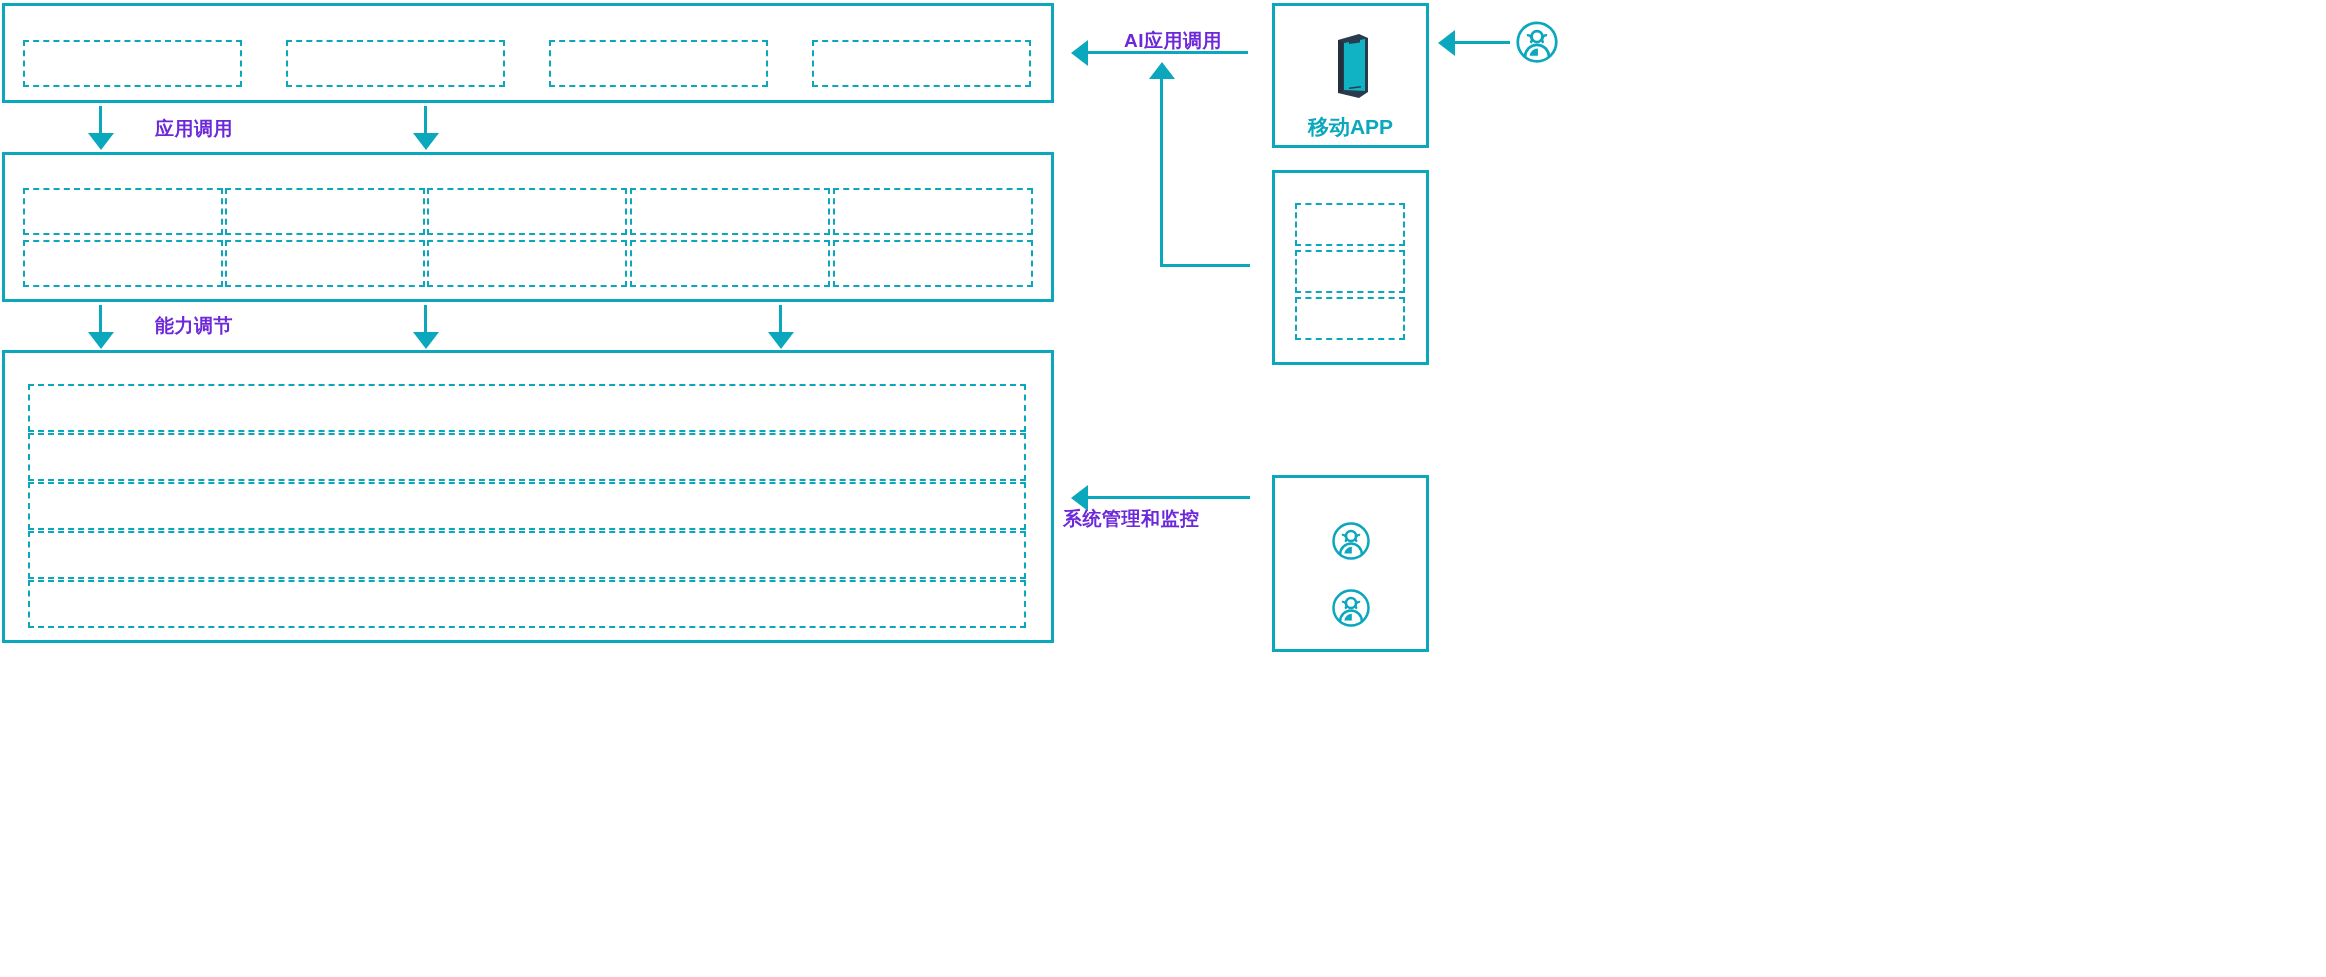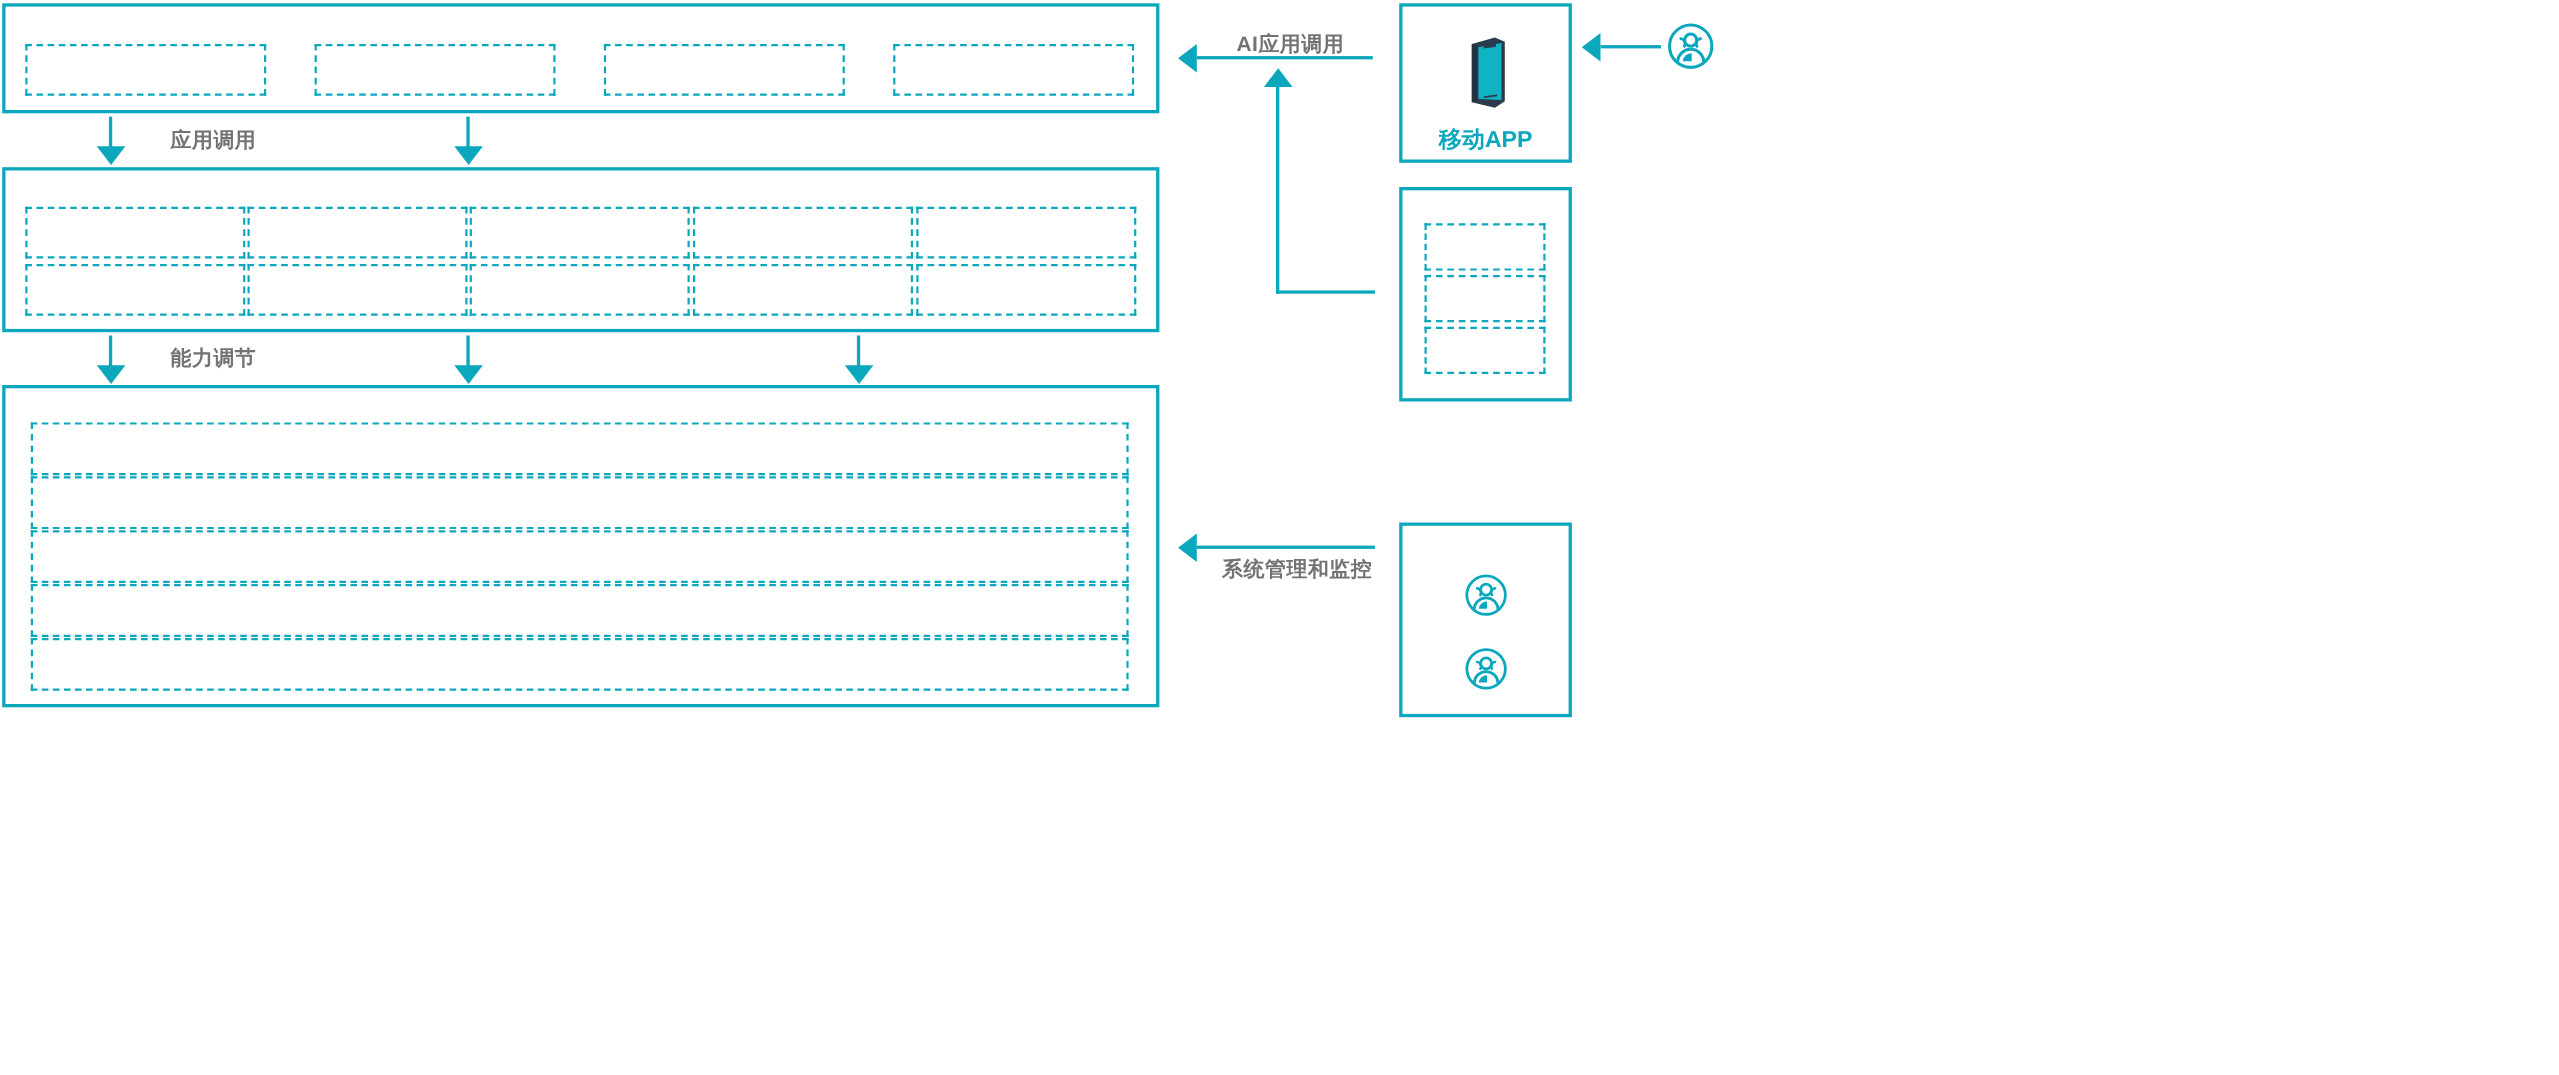--- a/index.html
+++ b/index.html
@@ -23,21 +23,21 @@
     background:#ffffff;
   }
   .slot{
     position:absolute;
     box-sizing:border-box;
     border:2px dashed #0aa7bd;
     background:#ffffff;
   }
   .label{
     position:absolute;
-    color:#737373;
+    color:#6d28d9;
     font-size:19px;
     font-weight:bold;
     letter-spacing:.5px;
     white-space:nowrap;
     line-height:1;
   }
   .line-v{
     position:absolute;
     width:3px;
     background:#0aa7bd;
@@ -172,21 +172,21 @@
   <div class="line-h" style="left:1088px;top:51px;width:160px;"></div>
   <div class="head-left" style="left:1071px;top:40px;"></div>
   <div class="label" style="left:1124px;top:31px;">AI应用调用</div>
 
   <div class="line-v" style="left:1160px;top:79px;height:188px;"></div>
   <div class="head-up" style="left:1149px;top:62px;"></div>
   <div class="line-h" style="left:1160px;top:264px;width:90px;"></div>
 
   <div class="line-h" style="left:1088px;top:496px;width:162px;"></div>
   <div class="head-left" style="left:1071px;top:485px;"></div>
-  <div class="label" style="left:1111px;top:509px;">系统管理和监控</div>
+  <div class="label" style="left:1063px;top:509px;">系统管理和监控</div>
 
   <div class="panel" style="left:1272px;top:3px;width:157px;height:145px;">
   </div>
   <div class="phone-wrap" style="left:1332px;top:30px;width:40px;height:72px;">
     <svg width="40" height="72" viewBox="0 0 40 72">
 
       <path d="M6 10 L27 4 L36 8 L36 62 L27 68 L6 63 Z" fill="#2b3b4e"></path>
 
       <path d="M6 10 L11 12 L11 61 L6 63 Z" fill="#223040"></path>
 

